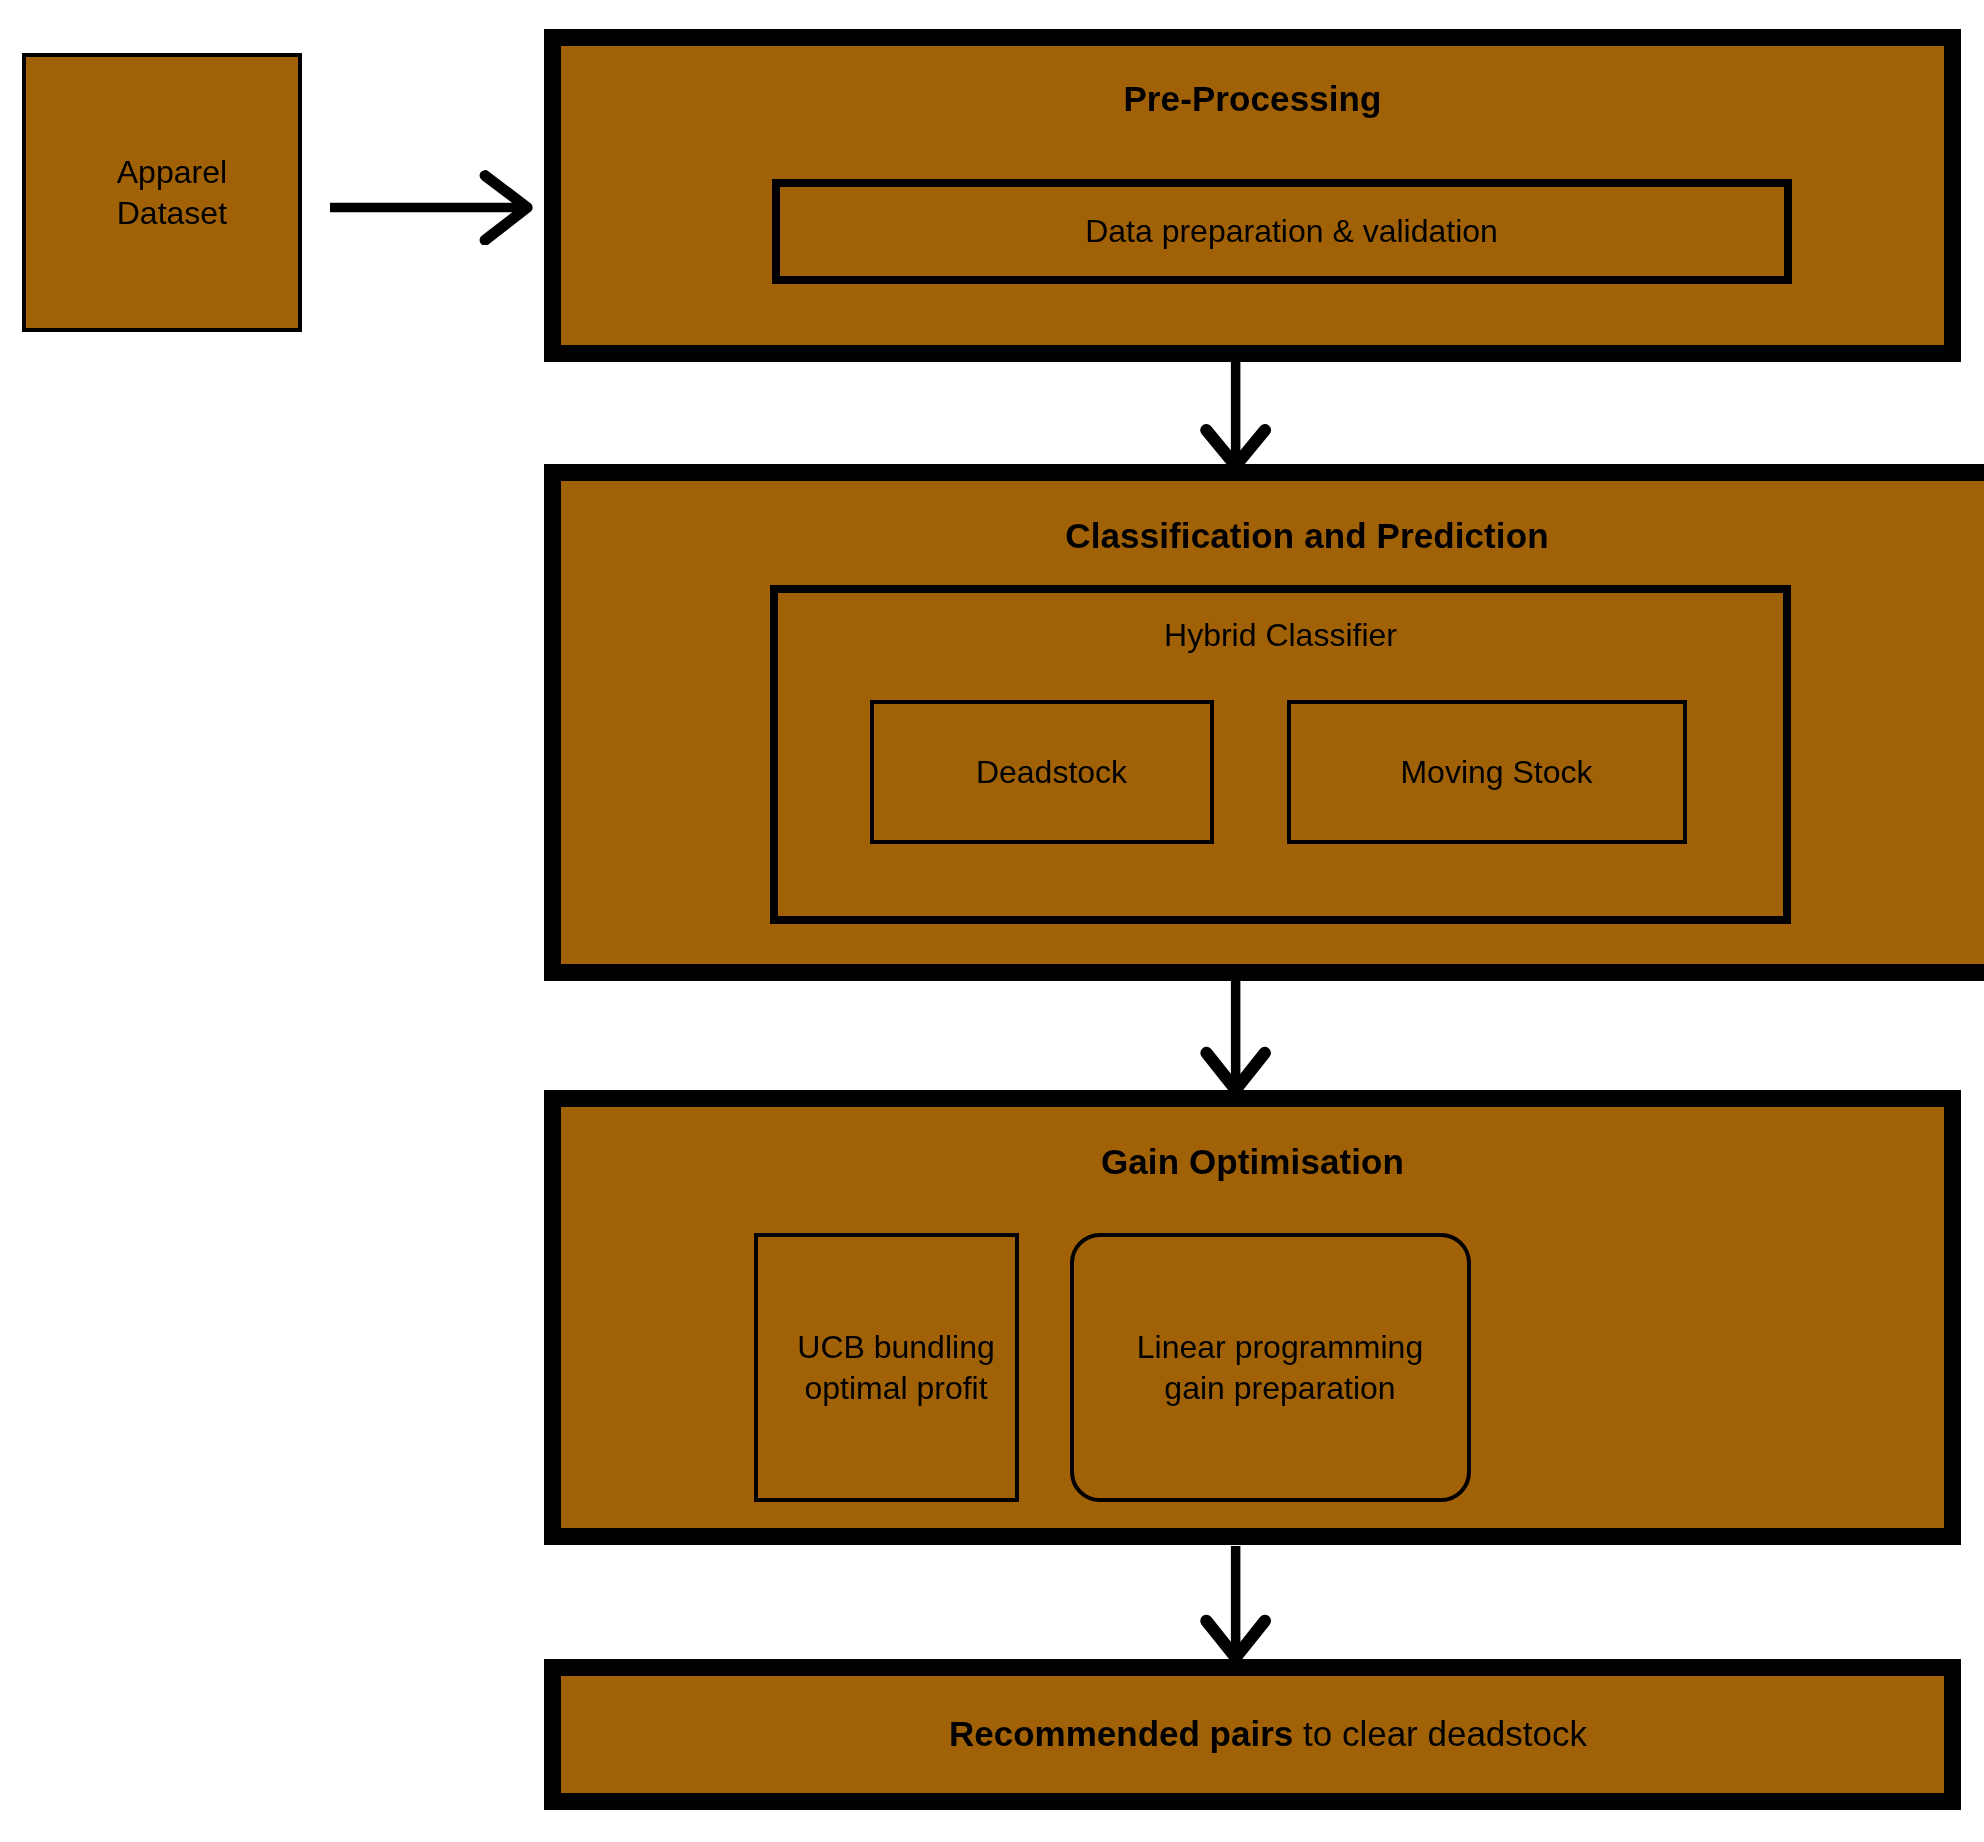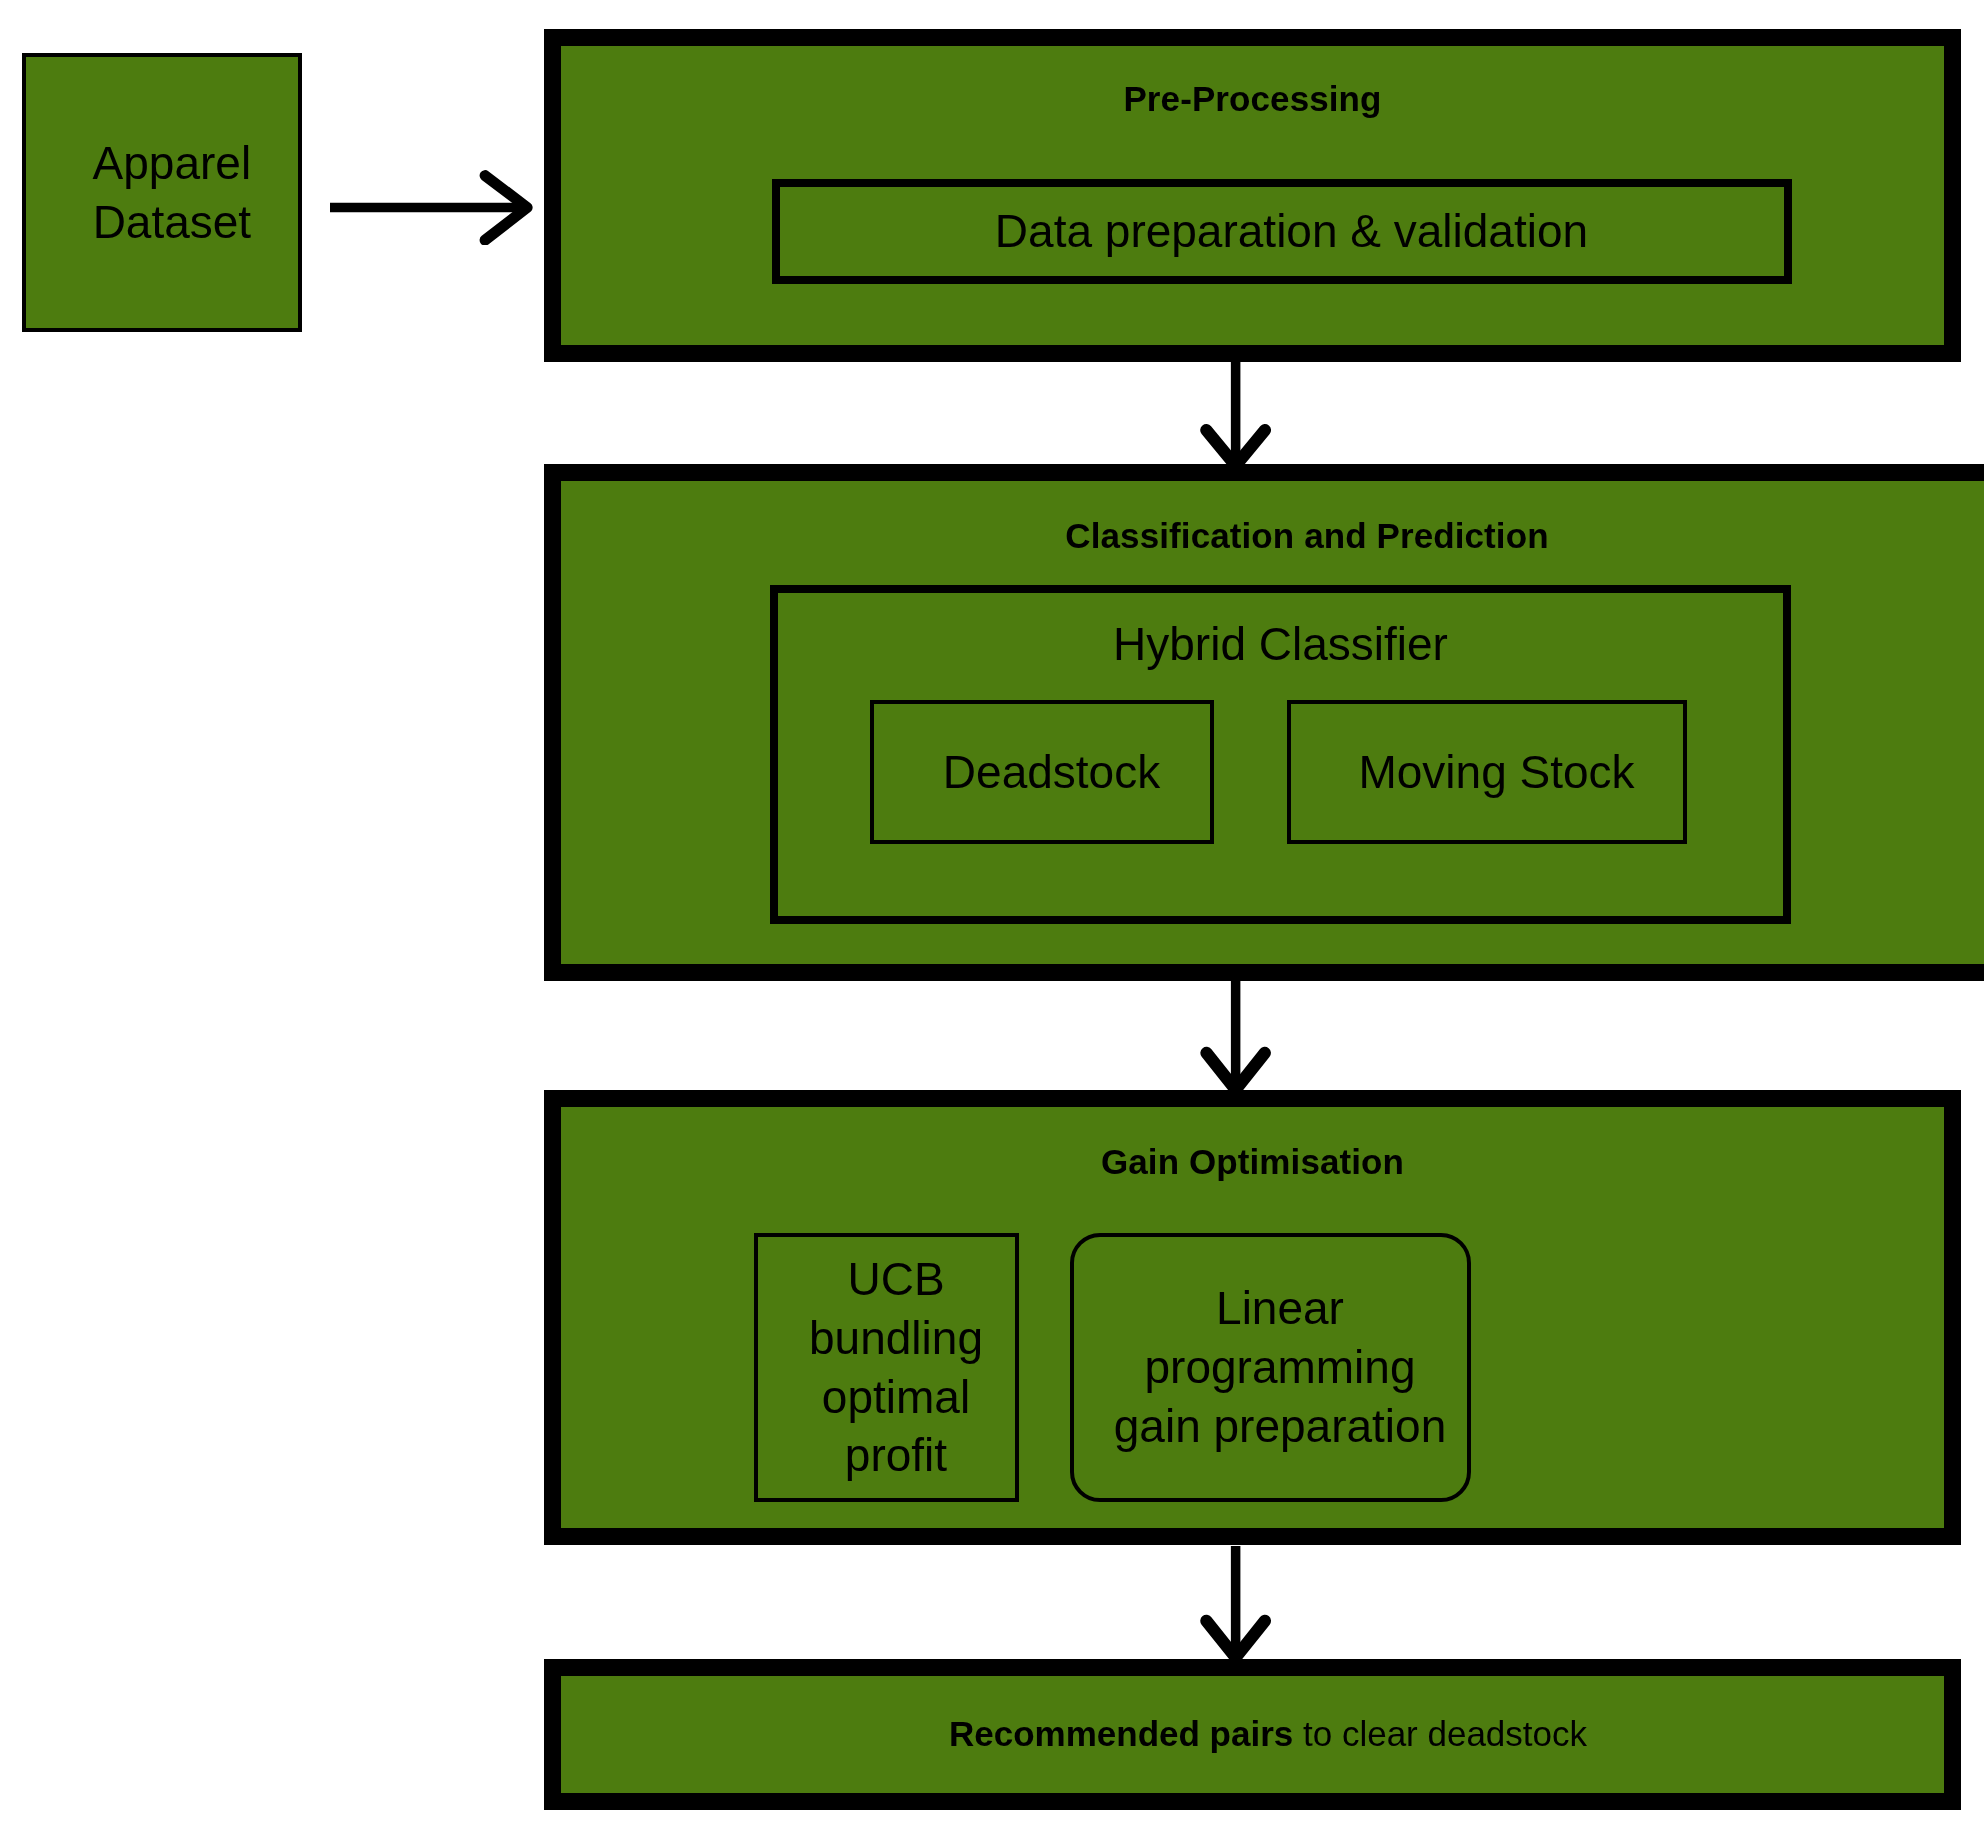--- a/index.html
+++ b/index.html
@@ -16,21 +16,21 @@
     width: 1985px;
     height: 1842px;
     background: #ffffff;
     overflow: hidden;
   }
 
   
   .box {
     position: absolute;
     box-sizing: border-box;
-    background: #4d7c0f;
+    background: #a16207;
     display: flex;
     align-items: center;
     justify-content: center;
     text-align: center;
     line-height: 1.28;
     padding-left: 19px;
   }
 
   
   .node-thin {
@@ -61,21 +61,21 @@
     font-weight: bold;
     font-size: 35px;
     letter-spacing: 0.1px;
   }
 
   .label {
     display: block;
     width: 100%;
     text-align: center;
   }
-  .fs-50 { font-size: 46px; }
+  .fs-50 { font-size: 32px; }
   .fs-52 { font-size: 35px; }
 
   .bold { font-weight: bold; }
 
   
   .arrow {
     position: absolute;
     overflow: visible;
   }
   .arrow svg { display: block; }

